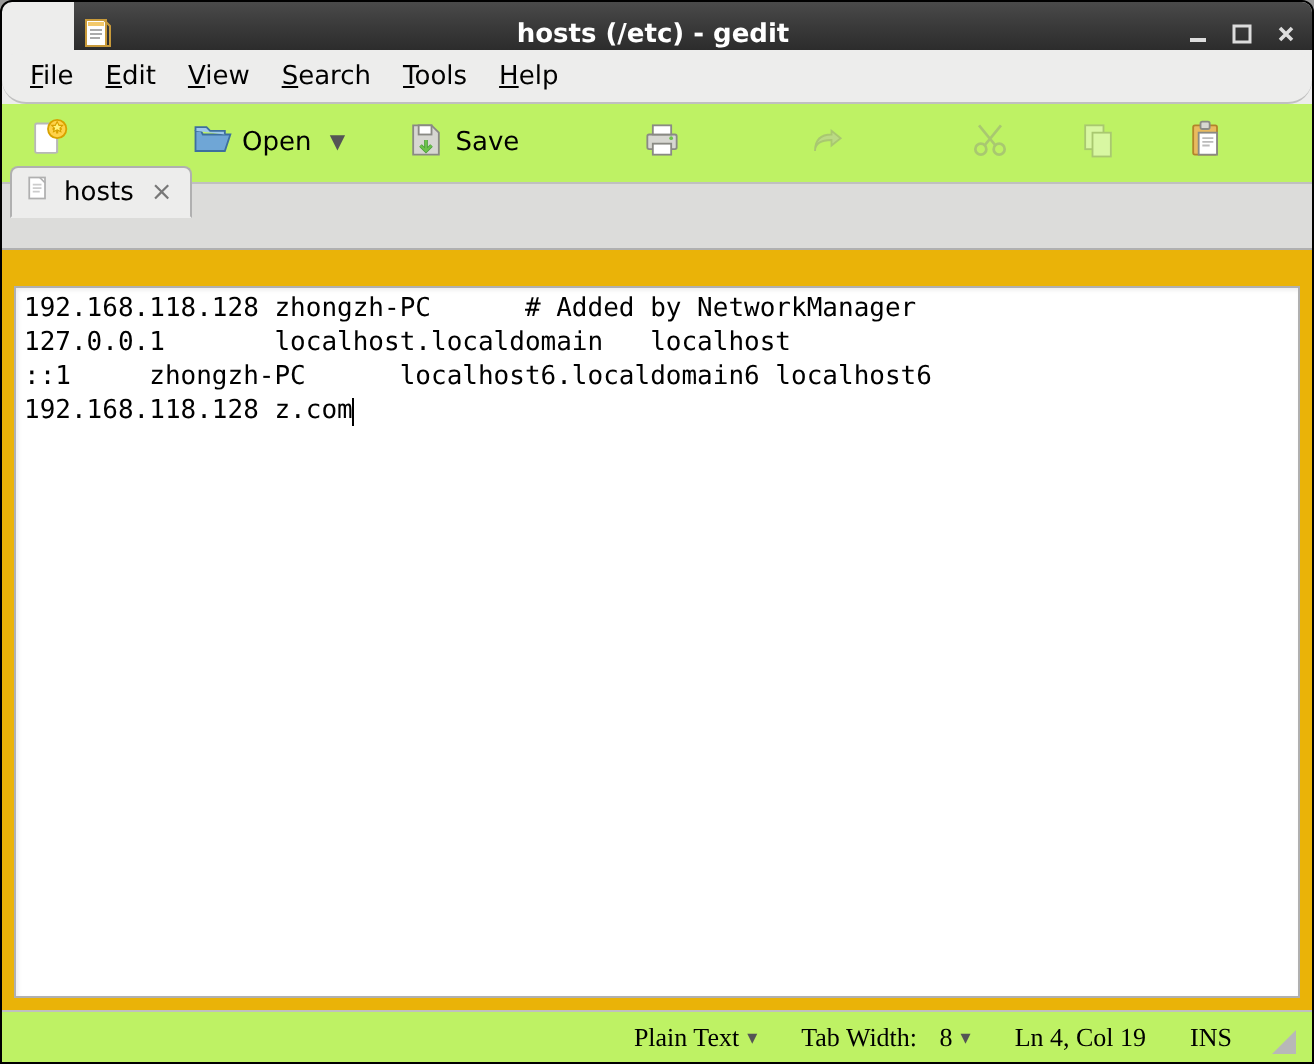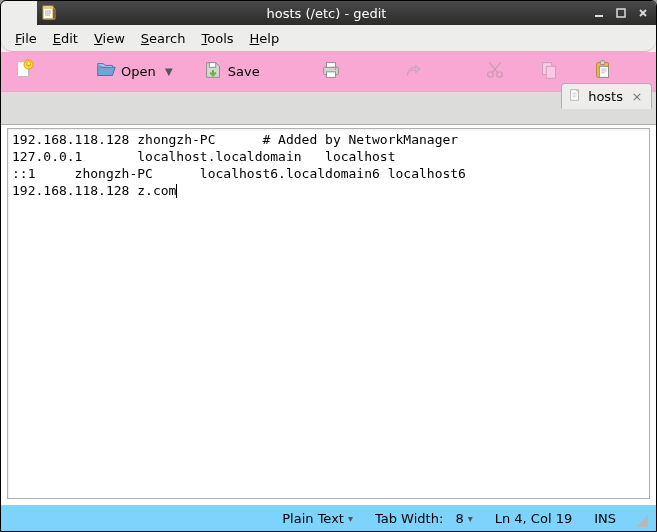--- a/index.html
+++ b/index.html
@@ -20,23 +20,23 @@
     border: 1px solid #000;
     border-radius: 6px 6px 0 0;
     overflow: hidden;
   }
   
   .titlebar {
     height: 24px;
     background: linear-gradient(to bottom, #4a4a4a 0%, #3a3a3a 50%, #2c2c2c 100%);
     color: #fff;
     display: flex;
-    align-items: center;
+    align-items: flex-end;
     padding: 0 4px;
-    font-weight: normal;
+    font-weight: bold;
     font-size: 13px;
     margin-left: 36px;
   }
   .titlebar .app-icon {
     width: 16px; height: 16px;
     margin-right: 6px;
     display: flex; align-items: center; justify-content: center;
   }
   .titlebar .title {
     flex: 1;
@@ -67,21 +67,21 @@
   }
   .menuitem {
     padding: 3px 8px;
     cursor: pointer;
   }
   .menuitem .ul { text-decoration: underline; }
 
   
   .toolbar {
     height: 40px;
-    background: #f9a8d4;
+    background: #bef264;
     display: flex;
     align-items: center;
     padding: 0 6px;
     gap: 20px;
     border-bottom: 1px solid #c0c0c0;
   }
   .tbbtn {
     height: 32px;
     display: flex;
     align-items: center;
@@ -107,21 +107,20 @@
   }
 
   
   .tabbar {
     height: 28px;
     background: #dcdcda;
     display: flex;
     align-items: flex-end;
     padding: 16px 4px;
     border-bottom: 1px solid #b0b0b0;
-    justify-content: flex-end;
   }
   .tab {
     height: 26px;
     background: #ededec;
     border: 1px solid #b0b0b0;
     border-bottom: 1px solid #ededec;
     border-radius: 4px 4px 0 0;
     display: flex;
     align-items: center;
     padding: 0 6px;
@@ -134,22 +133,22 @@
     width: 16px; height: 16px;
     display: flex; align-items: center; justify-content: center;
     color: #777;
     cursor: pointer;
     font-size: 13px;
   }
 
   
   .editor-wrap {
     flex: 1;
-    padding: 3px 6px 6px 6px;
-    background: #ffffff;
+    padding: 18px 6px 6px 6px;
+    background: #eab308;
     display: flex;
   }
   .editor {
     flex: 1;
     background: #fff;
     border: 1px solid #b0b0b0;
     box-shadow: inset 1px 1px 2px rgba(0,0,0,0.08);
     padding: 2px 4px;
     font-family: "DejaVu Sans Mono", "Liberation Mono", monospace;
     font-size: 13px;
@@ -163,27 +162,28 @@
     display: inline-block;
     width: 1px; height: 14px;
     background: #000;
     vertical-align: text-bottom;
     margin-left: 0;
   }
 
   
   .statusbar {
     height: 26px;
-    background: #7dd3fc;
+    background: #bef264;
     border-top: 1px solid #c0c0c0;
     display: flex;
     align-items: center;
     font-size: 13px;
     padding: 0 8px;
     gap: 2px;
+    font-family: Liberation Serif, serif;
   }
   .statusbar .spacer { flex: 1; }
   .statusbar .cell {
     padding: 2px 10px;
     display: flex; align-items: center; gap: 4px;
   }
   .statusbar .cell.clickable { cursor: pointer; }
   .statusbar .grip {
     width: 16px; height: 16px;
     position: relative;

